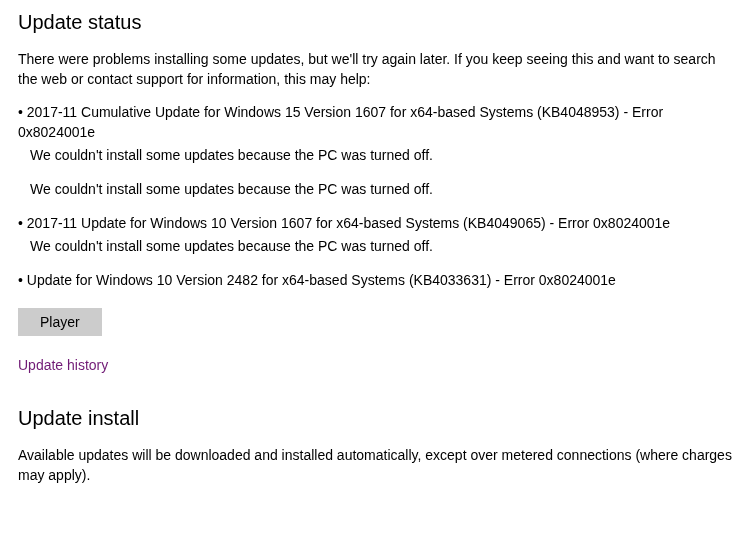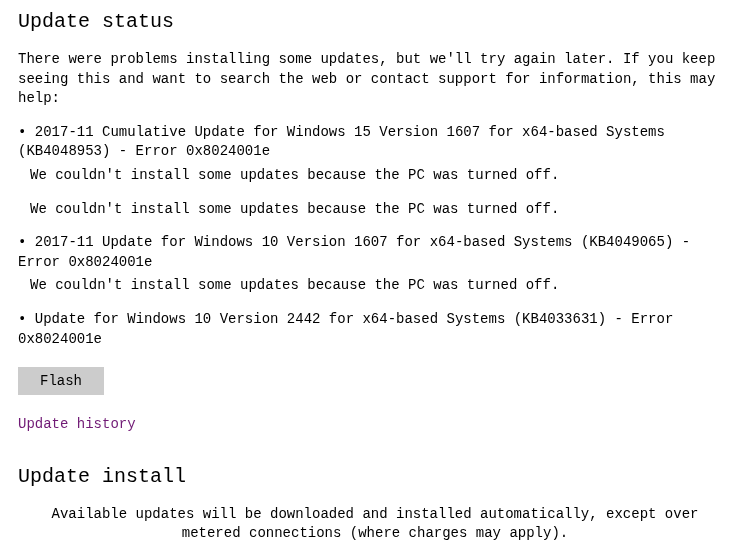--- a/index.html
+++ b/index.html
@@ -1,15 +1,15 @@
 <!DOCTYPE html>
 <html><head>
   <meta charset="utf-8">
   <style>
-    * { box-sizing: border-box; margin: 0; padding: 0; font-family: Liberation Mono, monospace; }
+    * { box-sizing: border-box; margin: 0; padding: 0; }
     body {
       font-family: "Segoe UI", -apple-system, sans-serif;
       font-size: 14px;
       color: #000;
       background: #fff;
       width: 750px;
       padding: 8px 18px 18px 18px;
       line-height: 1.4;
     }
     h2.section-title {
@@ -39,45 +39,45 @@
       margin-top: 4px;
       margin-bottom: 20px;
     }
     .link {
       color: #701a75;
       cursor: pointer;
       display: block;
       margin-bottom: 16px;
       width: fit-content;
     }
-    .settings-intro { margin-bottom: 18px; text-align: center; }
+    .settings-intro { margin-bottom: 18px; }
   </style>
 </head>
 <body>
 
 <div class="section">
   <h2 class="section-title">Update status</h2>
   <p class="intro">There were problems installing some updates, but we'll try again later. If you keep seeing this and want to search the web or contact support for information, this may help:</p>
 
   <div class="update-item">
     <div class="update-title">2017-11 Cumulative Update for Windows 15 Version 1607 for x64-based Systems (KB4048953) - Error 0x8024001e</div>
     <div class="update-reason">We couldn't install some updates because the PC was turned off.</div>
   </div>
   <div class="update-item">
     <div class="update-reason">We couldn't install some updates because the PC was turned off.</div>
   </div>
   <div class="update-item">
     <div class="update-title">2017-11 Update for Windows 10 Version 1607 for x64-based Systems (KB4049065) - Error 0x8024001e</div>
     <div class="update-reason">We couldn't install some updates because the PC was turned off.</div>
   </div>
   <div class="update-item">
-    <div class="update-title">Update for Windows 10 Version 2442 for x64-based Systems (KB4033631) - Error 0x8024001e</div>
+    <div class="update-title">Update for Windows 10 Version 2482 for x64-based Systems (KB4033631) - Error 0x8024001e</div>
   </div>
 
-  <button class="retry-btn">Flash</button>
+  <button class="retry-btn">Player</button>
 
   <span class="link">Update history</span>
 </div>
 
 <div class="section">
   <h2 class="section-title">Update install</h2>
   <p class="settings-intro">Available updates will be downloaded and installed automatically, except over metered connections (where charges may apply).</p>
 
 </div>
 

